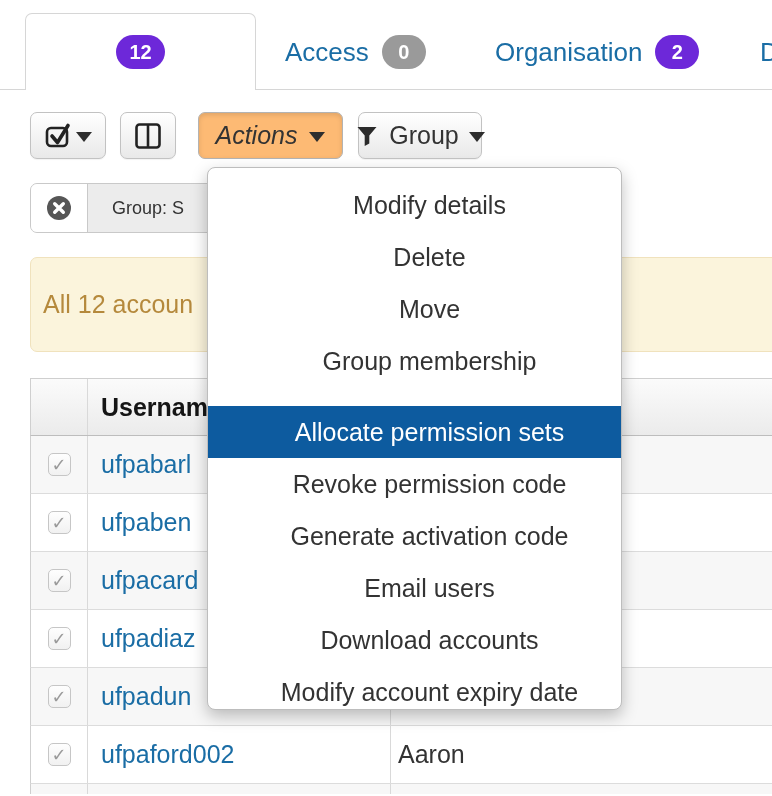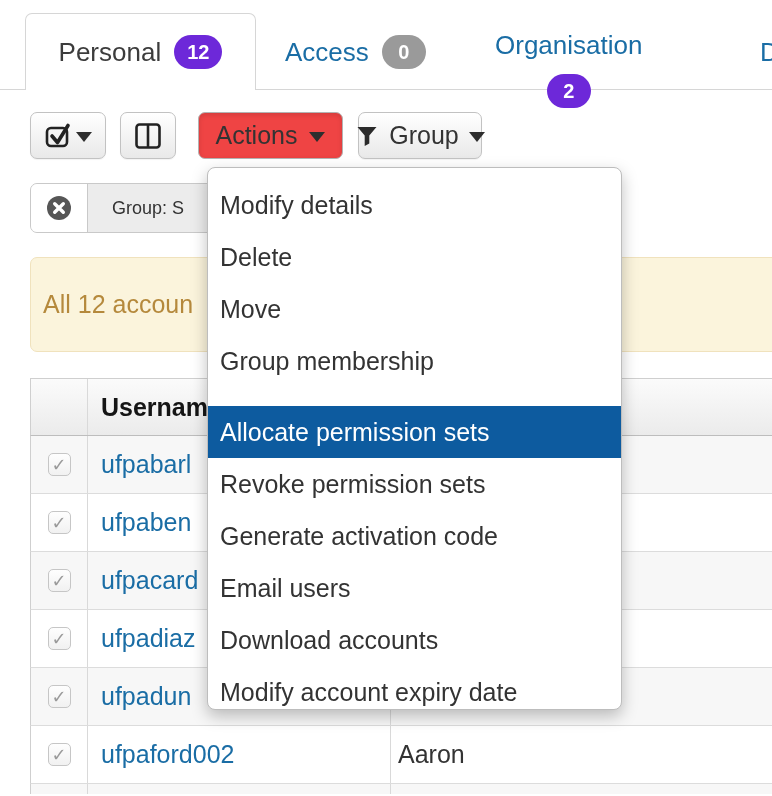--- a/index.html
+++ b/index.html
@@ -14,41 +14,41 @@
     position:absolute;left:25px;top:13px;width:231px;height:77px;background:#fff;
     border:1px solid #d6d6d6;border-bottom:none;border-radius:7px 7px 0 0;
     display:flex;align-items:center;justify-content:center;gap:13px;
     font-size:26px;color:#3c3c3c;z-index:2;box-sizing:border-box;
   }
   .tab-link{
     position:absolute;top:30px;height:44px;display:flex;align-items:center;gap:13px;
     font-size:26px;color:#1a6da5;cursor:pointer;white-space:nowrap;
   }
   .tab-access{left:285px;justify-content:flex-end;}
-  .tab-organisation{left:495px;flex-direction:column;}
+  .tab-organisation{left:495px;}
   .tab-partial{left:760px;}
   .badge{
     display:inline-block;min-width:18px;text-align:center;
     font-size:20px;font-weight:bold;color:#fff;
     padding:6px 13px;border-radius:22px;line-height:22px;
   }
   .badge-blue{background:#6d28d9;}
   .badge-gray{background:#9a9a9a;}
   
   .btn{
     position:absolute;top:112px;height:47px;box-sizing:border-box;
     border:1px solid #c2c2c2;border-radius:7px;
     background:linear-gradient(#ffffff,#e9e9e9);
     display:flex;align-items:center;justify-content:center;
     font-size:25px;color:#333;cursor:pointer;box-shadow:0 1px 1px rgba(0,0,0,0.05);
   }
   .btn-select{left:30px;width:76px;}
   .btn-columns{left:120px;width:56px;}
-  .btn-actions{left:198px;width:145px;background:#ef4444;
-    box-shadow:inset 0 2px 5px rgba(0,0,0,0.12);border-color:#b3b3b3;gap:12px;}
+  .btn-actions{left:198px;width:145px;background:#fdba74;
+    box-shadow:inset 0 2px 5px rgba(0,0,0,0.12);border-color:#b3b3b3;gap:12px;font-style:italic;}
   .btn-group{left:358px;width:124px;gap:10px;}
   .caret{display:inline-block;width:0;height:0;border-left:8px solid transparent;
     border-right:8px solid transparent;border-top:10px solid #2e2e2e;margin-top:3px;}
   .icon-svg{display:block;}
   
   .chip{
     position:absolute;left:30px;top:183px;width:230px;height:50px;box-sizing:border-box;
     border:1px solid #c9c9c9;border-radius:7px;background:#ececec;display:flex;z-index:1;
   }
   .chip-x{width:56px;background:#fff;border-right:1px solid #c9c9c9;
@@ -86,32 +86,31 @@
     cursor:pointer;
   }
   .cb::after{content:"\2713";font-size:18px;color:#9a9a9a;line-height:1;}
   
   .menu{
     position:absolute;left:207px;top:167px;width:415px;height:543px;box-sizing:border-box;
     background:#fff;border:1px solid #bdbdbd;border-radius:8px;
     box-shadow:0 6px 16px rgba(0,0,0,0.25);padding:11px 0;z-index:10;
   }
   .menu-item{
-    height:52px;line-height:52px;padding-left:12px;font-size:25px;color:#333;
-    white-space:nowrap;cursor:pointer;
+    height:52px;line-height:52px;padding-left:30px;font-size:25px;color:#333;
+    white-space:nowrap;cursor:pointer;text-align:center;
   }
   .menu-item.highlighted{background:#0d5b9f;color:#fff;margin-top:19px;}
 </style>
 </head>
 <body>
 
 <div class="tabstrip-border"></div>
 
 <div class="tab-active">
-  <span>Personal</span>
   <span class="badge badge-blue">12</span>
 </div>
 
 <div class="tab-link tab-access">
   <span>Access</span>
   <span class="badge badge-gray">0</span>
 </div>
 
 <div class="tab-link tab-organisation">
   <span>Organisation</span>
@@ -259,18 +258,18 @@
     <div class="col-name"></div>
   </div>
 </div>
 
 <div class="menu">
   <div class="menu-item">Modify details</div>
   <div class="menu-item">Delete</div>
   <div class="menu-item">Move</div>
   <div class="menu-item">Group membership</div>
   <div class="menu-item highlighted">Allocate permission sets</div>
-  <div class="menu-item">Revoke permission sets</div>
+  <div class="menu-item">Revoke permission code</div>
   <div class="menu-item">Generate activation code</div>
   <div class="menu-item">Email users</div>
   <div class="menu-item">Download accounts</div>
   <div class="menu-item">Modify account expiry date</div>
 </div>
 
 </body></html>

